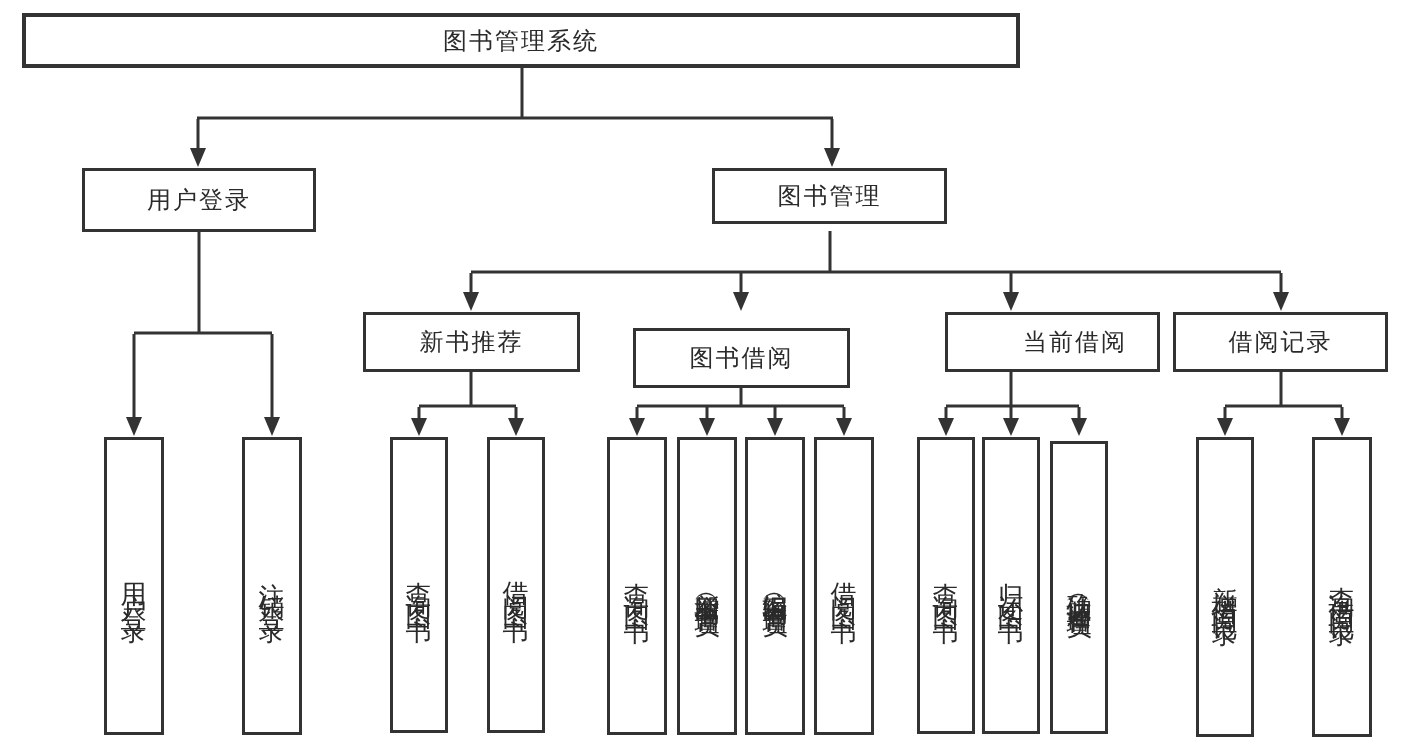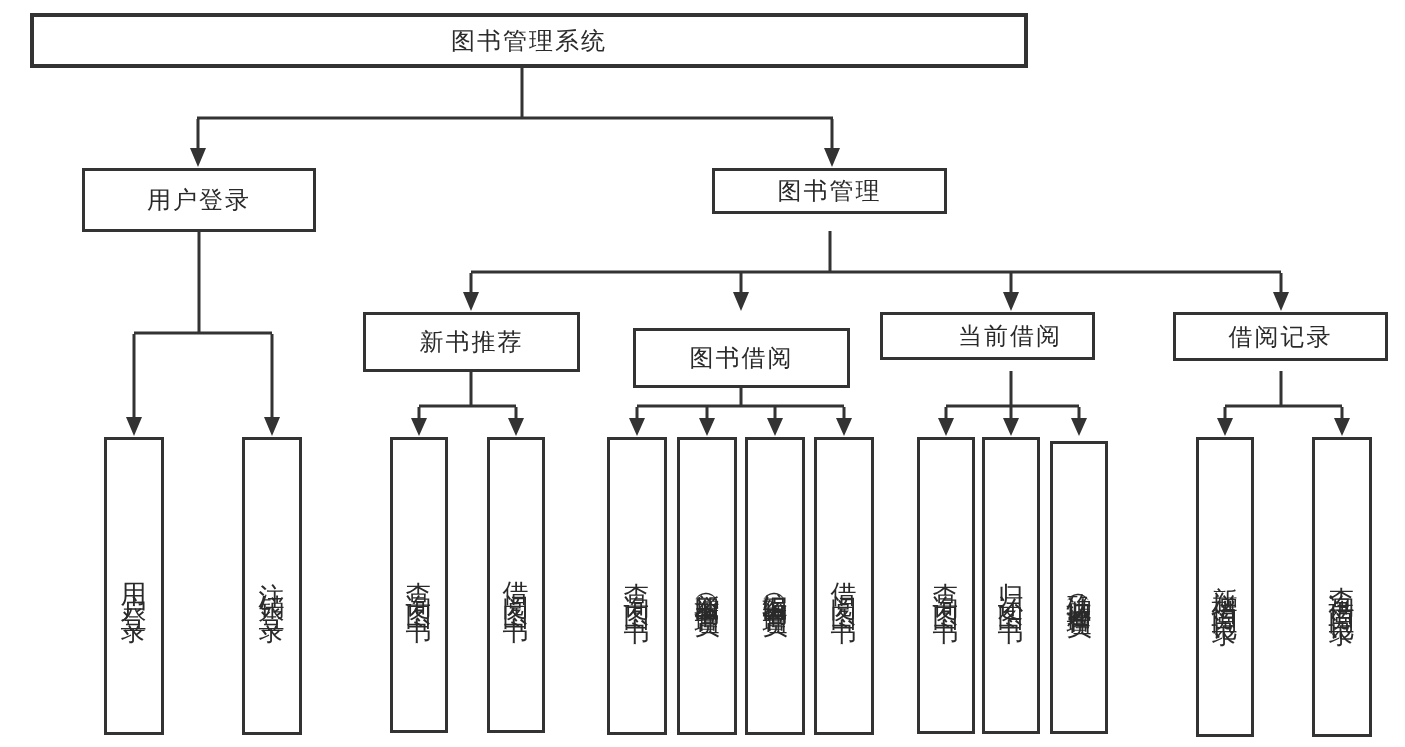--- a/index.html
+++ b/index.html
@@ -34,21 +34,21 @@
     z-index: 1;
     background: var(--background);
     border: 3px solid var(--line);
     color: var(--text);
     display: flex;
     align-items: center;
     justify-content: center;
     text-align: center;
     line-height: 1;
   }
-  .root-box { border-width: 4px; margin-left: 8px; }
+  .root-box { border-width: 4px; }
 
   .hbox {
     font-size: 24px;
     letter-spacing: 2px;
     white-space: nowrap;
   }
 
   .vbox {
     writing-mode: vertical-rl;
     text-orientation: mixed;
@@ -126,26 +126,26 @@
       M938 418 L954 418 L946 436 Z
       M1003 418 L1019 418 L1011 436 Z
       M1071 418 L1087 418 L1079 436 Z
       M1217 418 L1233 418 L1225 436 Z
       M1334 418 L1350 418 L1342 436 Z"></path>
   </svg>
 
   <div class="node hbox root-box" style="left:22px; top:13px; width:998px; height:55px;">图书管理系统</div>
 
   <div class="node hbox" style="left:82px; top:168px; width:234px; height:64px;">用户登录</div>
-  <div class="node hbox" style="left:712px; top:168px; width:235px; height:46px;">图书管理</div>
+  <div class="node hbox" style="left:712px; top:168px; width:235px; height:56px;">图书管理</div>
 
   <div class="node hbox" style="left:363px; top:312px; width:217px; height:60px;">新书推荐</div>
   <div class="node hbox" style="left:633px; top:312px; width:217px; height:60px;margin-top:16px;">图书借阅</div>
-  <div class="node hbox" style="left:880px; top:312px; width:215px; height:48px;padding-left:45px;">当前借阅</div>
-  <div class="node hbox" style="left:1173px; top:312px; width:215px; height:49px;">借阅记录</div>
+  <div class="node hbox" style="left:945px; top:312px; width:215px; height:60px;padding-left:45px;">当前借阅</div>
+  <div class="node hbox" style="left:1173px; top:312px; width:215px; height:60px;">借阅记录</div>
 
   <div class="node vbox v-short" style="left:104px; top:437px; width:60px; height:298px;">用户登录</div>
   <div class="node vbox v-short" style="left:242px; top:437px; width:60px; height:298px;">注销登录</div>
 
   <div class="node vbox v-short" style="left:390px; top:437px; width:58px; height:296px;">查询图书</div>
   <div class="node vbox v-short" style="left:487px; top:437px; width:58px; height:296px;">借阅图书</div>
 
   <div class="node vbox v-short" style="left:607px; top:437px; width:60px; height:298px;">查询图书</div>
   <div class="node vbox v-long" style="left:677px; top:437px; width:60px; height:298px;">新增图书（管理员）</div>
   <div class="node vbox v-long" style="left:745px; top:437px; width:60px; height:298px;">编辑图书（管理员）</div>

